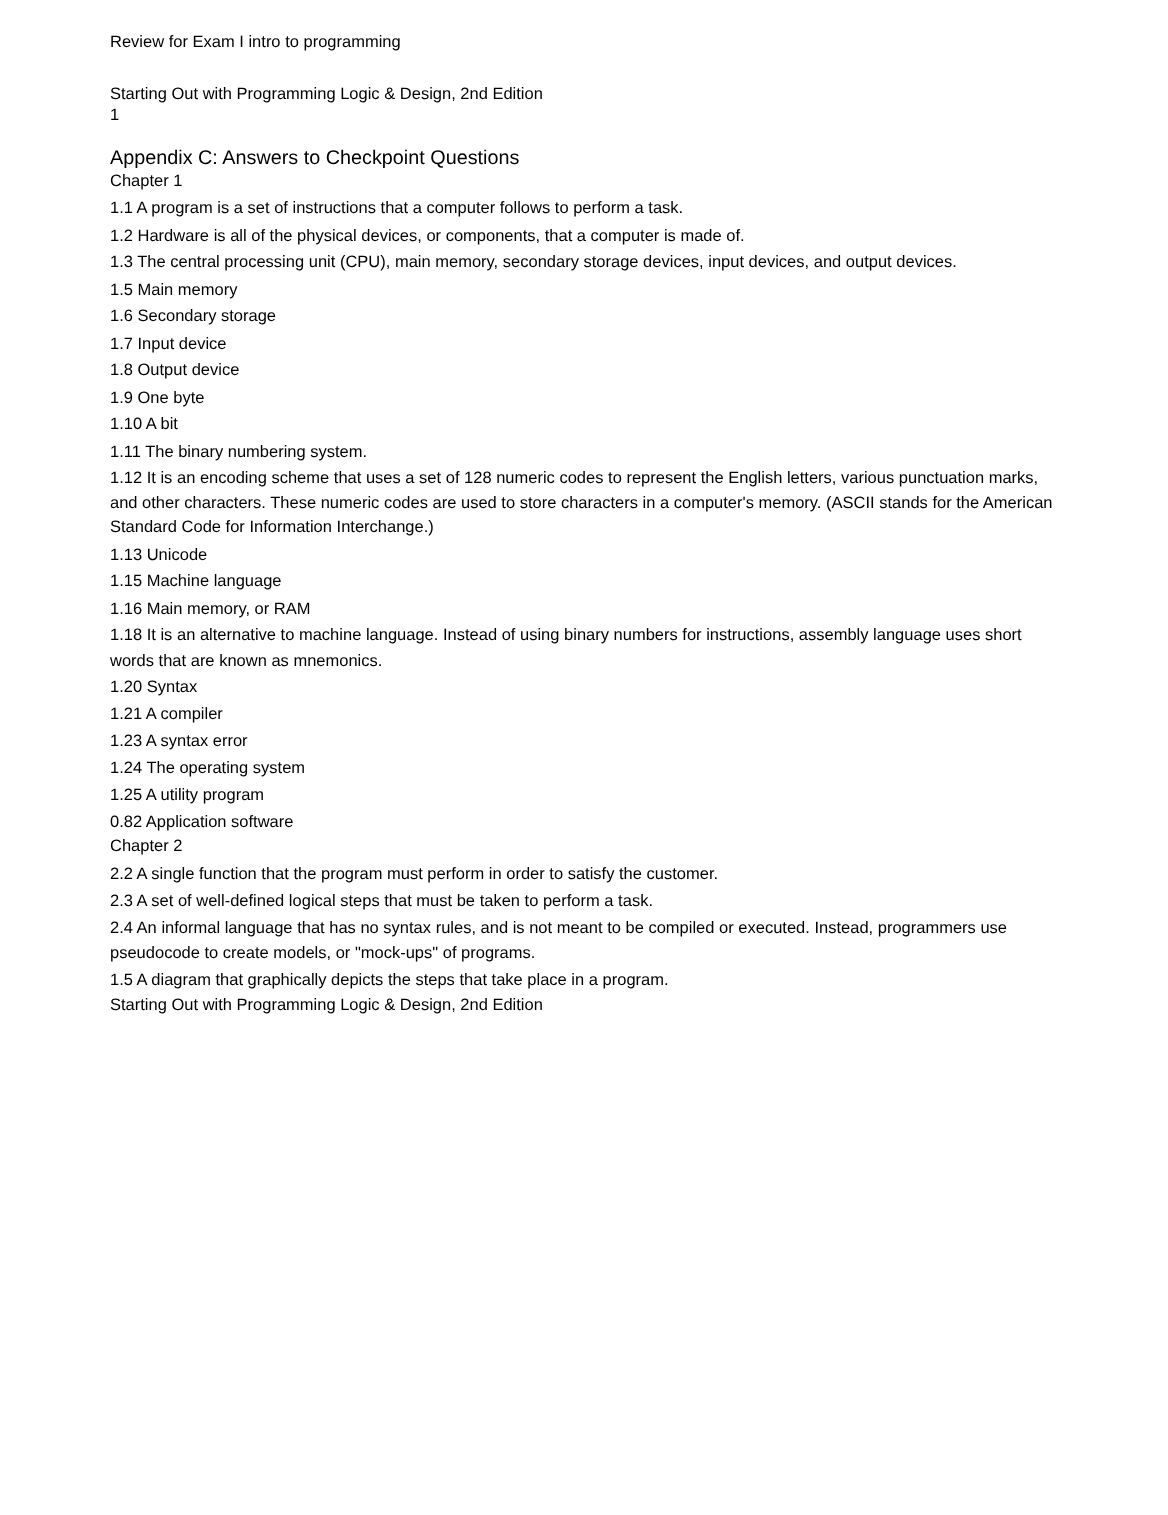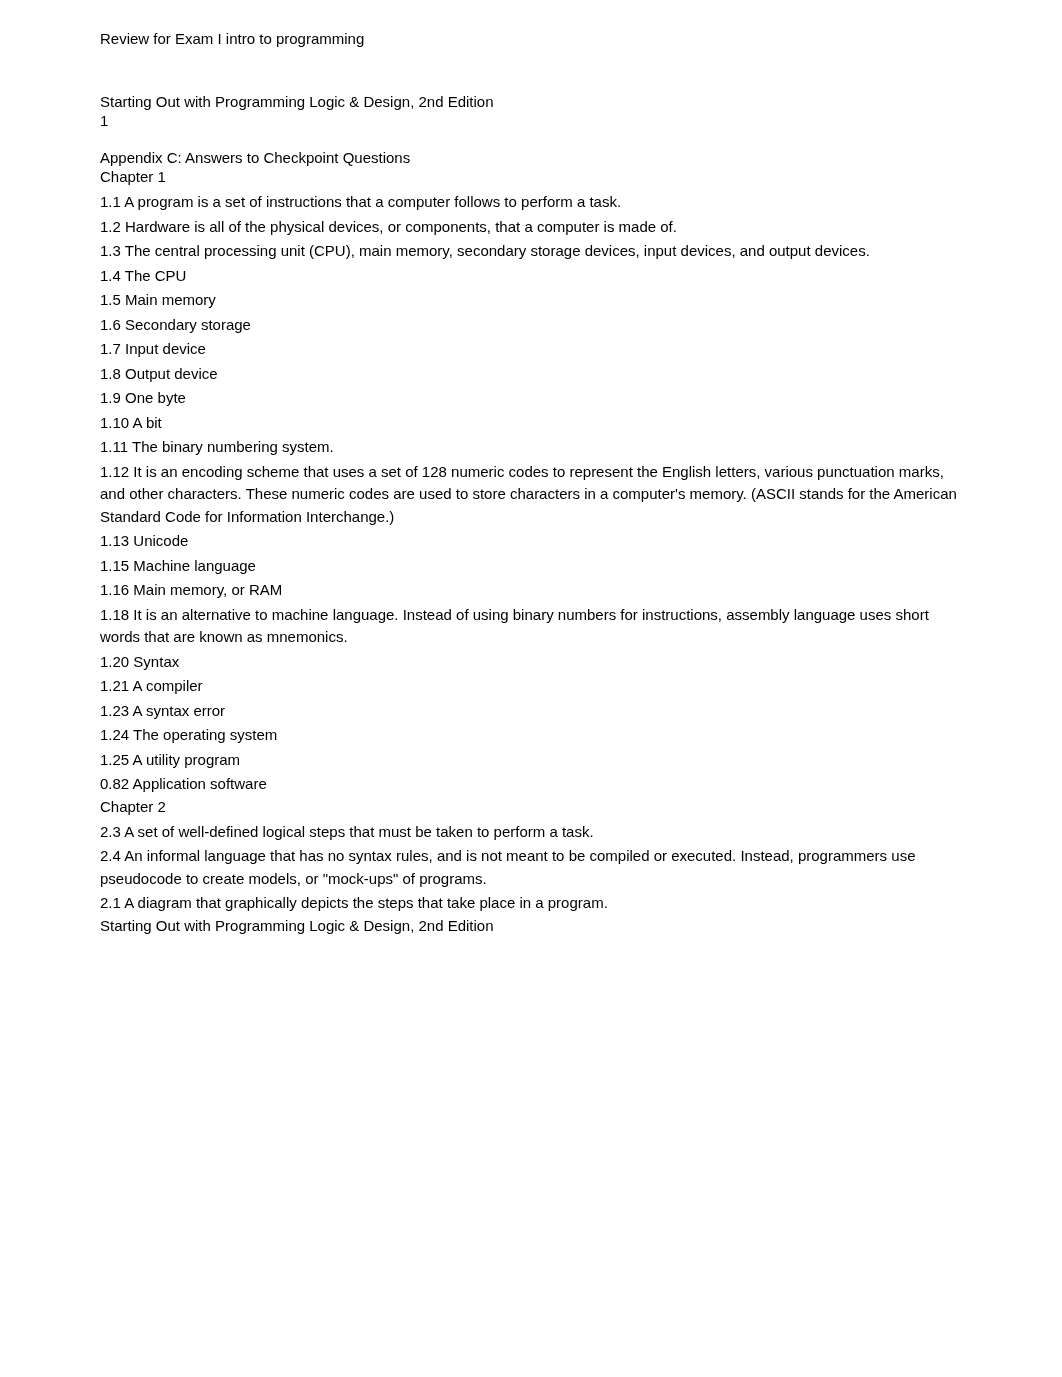--- a/index.html
+++ b/index.html
@@ -11,32 +11,32 @@
       background: #ffffff;
       font-family: Arial, sans-serif;
       font-size: 15px;
       color: #000000;
       width: 1062px;
       min-height: 1377px;
       padding: 30px 100px 60px 100px;
     }
     .header-title {
       font-size: 15px;
-      margin-bottom: 46px;
+      margin-bottom: 30px;
     }
     .book-title {
       font-size: 15px;
       margin-bottom: 2px;
     }
     .page-number {
       font-size: 15px;
       margin-bottom: 4px;
     }
     .appendix-title {
-      font-size: 15px;
+      font-size: 18px;
       margin-bottom: 2px;
       margin-top: 20px;
     }
     .chapter-title {
       font-size: 15px;
       margin-bottom: 6px;
     }
     .content-line {
       font-size: 15px;
       margin-bottom: 2px;
@@ -50,21 +50,20 @@
 
 <div class="book-title">Starting Out with Programming Logic &amp; Design, 2nd Edition</div>
 <div class="page-number">1</div>
 <div class="appendix-title">Appendix C: Answers to Checkpoint Questions</div>
 <div class="chapter-title">Chapter 1</div>
 
 <div id="chapter1-items">
     <div class="content-line">1.1 A program is a set of instructions that a computer follows to perform a task.</div>
     <div class="content-line">1.2 Hardware is all of the physical devices, or components, that a computer is made of.</div>
     <div class="content-line">1.3 The central processing unit (CPU), main memory, secondary storage devices, input devices, and output devices.</div>
-    <div class="content-line">1.4 The CPU</div>
     <div class="content-line">1.5 Main memory</div>
     <div class="content-line">1.6 Secondary storage</div>
     <div class="content-line">1.7 Input device</div>
     <div class="content-line">1.8 Output device</div>
     <div class="content-line">1.9 One byte</div>
     <div class="content-line">1.10 A bit</div>
     <div class="content-line">1.11 The binary numbering system.</div>
     <div class="content-line">1.12 It is an encoding scheme that uses a set of 128 numeric codes to represent the English letters, various punctuation marks, and other characters. These numeric codes are used to store characters in a computer's memory. (ASCII stands for the American Standard Code for Information Interchange.)</div>
     <div class="content-line">1.13 Unicode</div>
     <div class="content-line">1.15 Machine language</div>
@@ -73,18 +72,19 @@
     <div class="content-line">1.20 Syntax</div>
     <div class="content-line">1.21 A compiler</div>
     <div class="content-line">1.23 A syntax error</div>
     <div class="content-line">1.24 The operating system</div>
     <div class="content-line">1.25 A utility program</div>
     <div class="content-line">0.82 Application software</div>
   </div>
 
 <div class="chapter-title" id="chapter2-title">Chapter 2</div>
 <div id="chapter2-items">
+    <div class="content-line">2.2 A single function that the program must perform in order to satisfy the customer.</div>
     <div class="content-line">2.3 A set of well-defined logical steps that must be taken to perform a task.</div>
     <div class="content-line">2.4 An informal language that has no syntax rules, and is not meant to be compiled or executed. Instead, programmers use pseudocode to create models, or "mock-ups" of programs.</div>
-    <div class="content-line">2.1 A diagram that graphically depicts the steps that take place in a program.</div>
+    <div class="content-line">1.5 A diagram that graphically depicts the steps that take place in a program.</div>
   </div>
 
 <div class="book-title">Starting Out with Programming Logic &amp; Design, 2nd Edition</div>
 
 </body></html>

